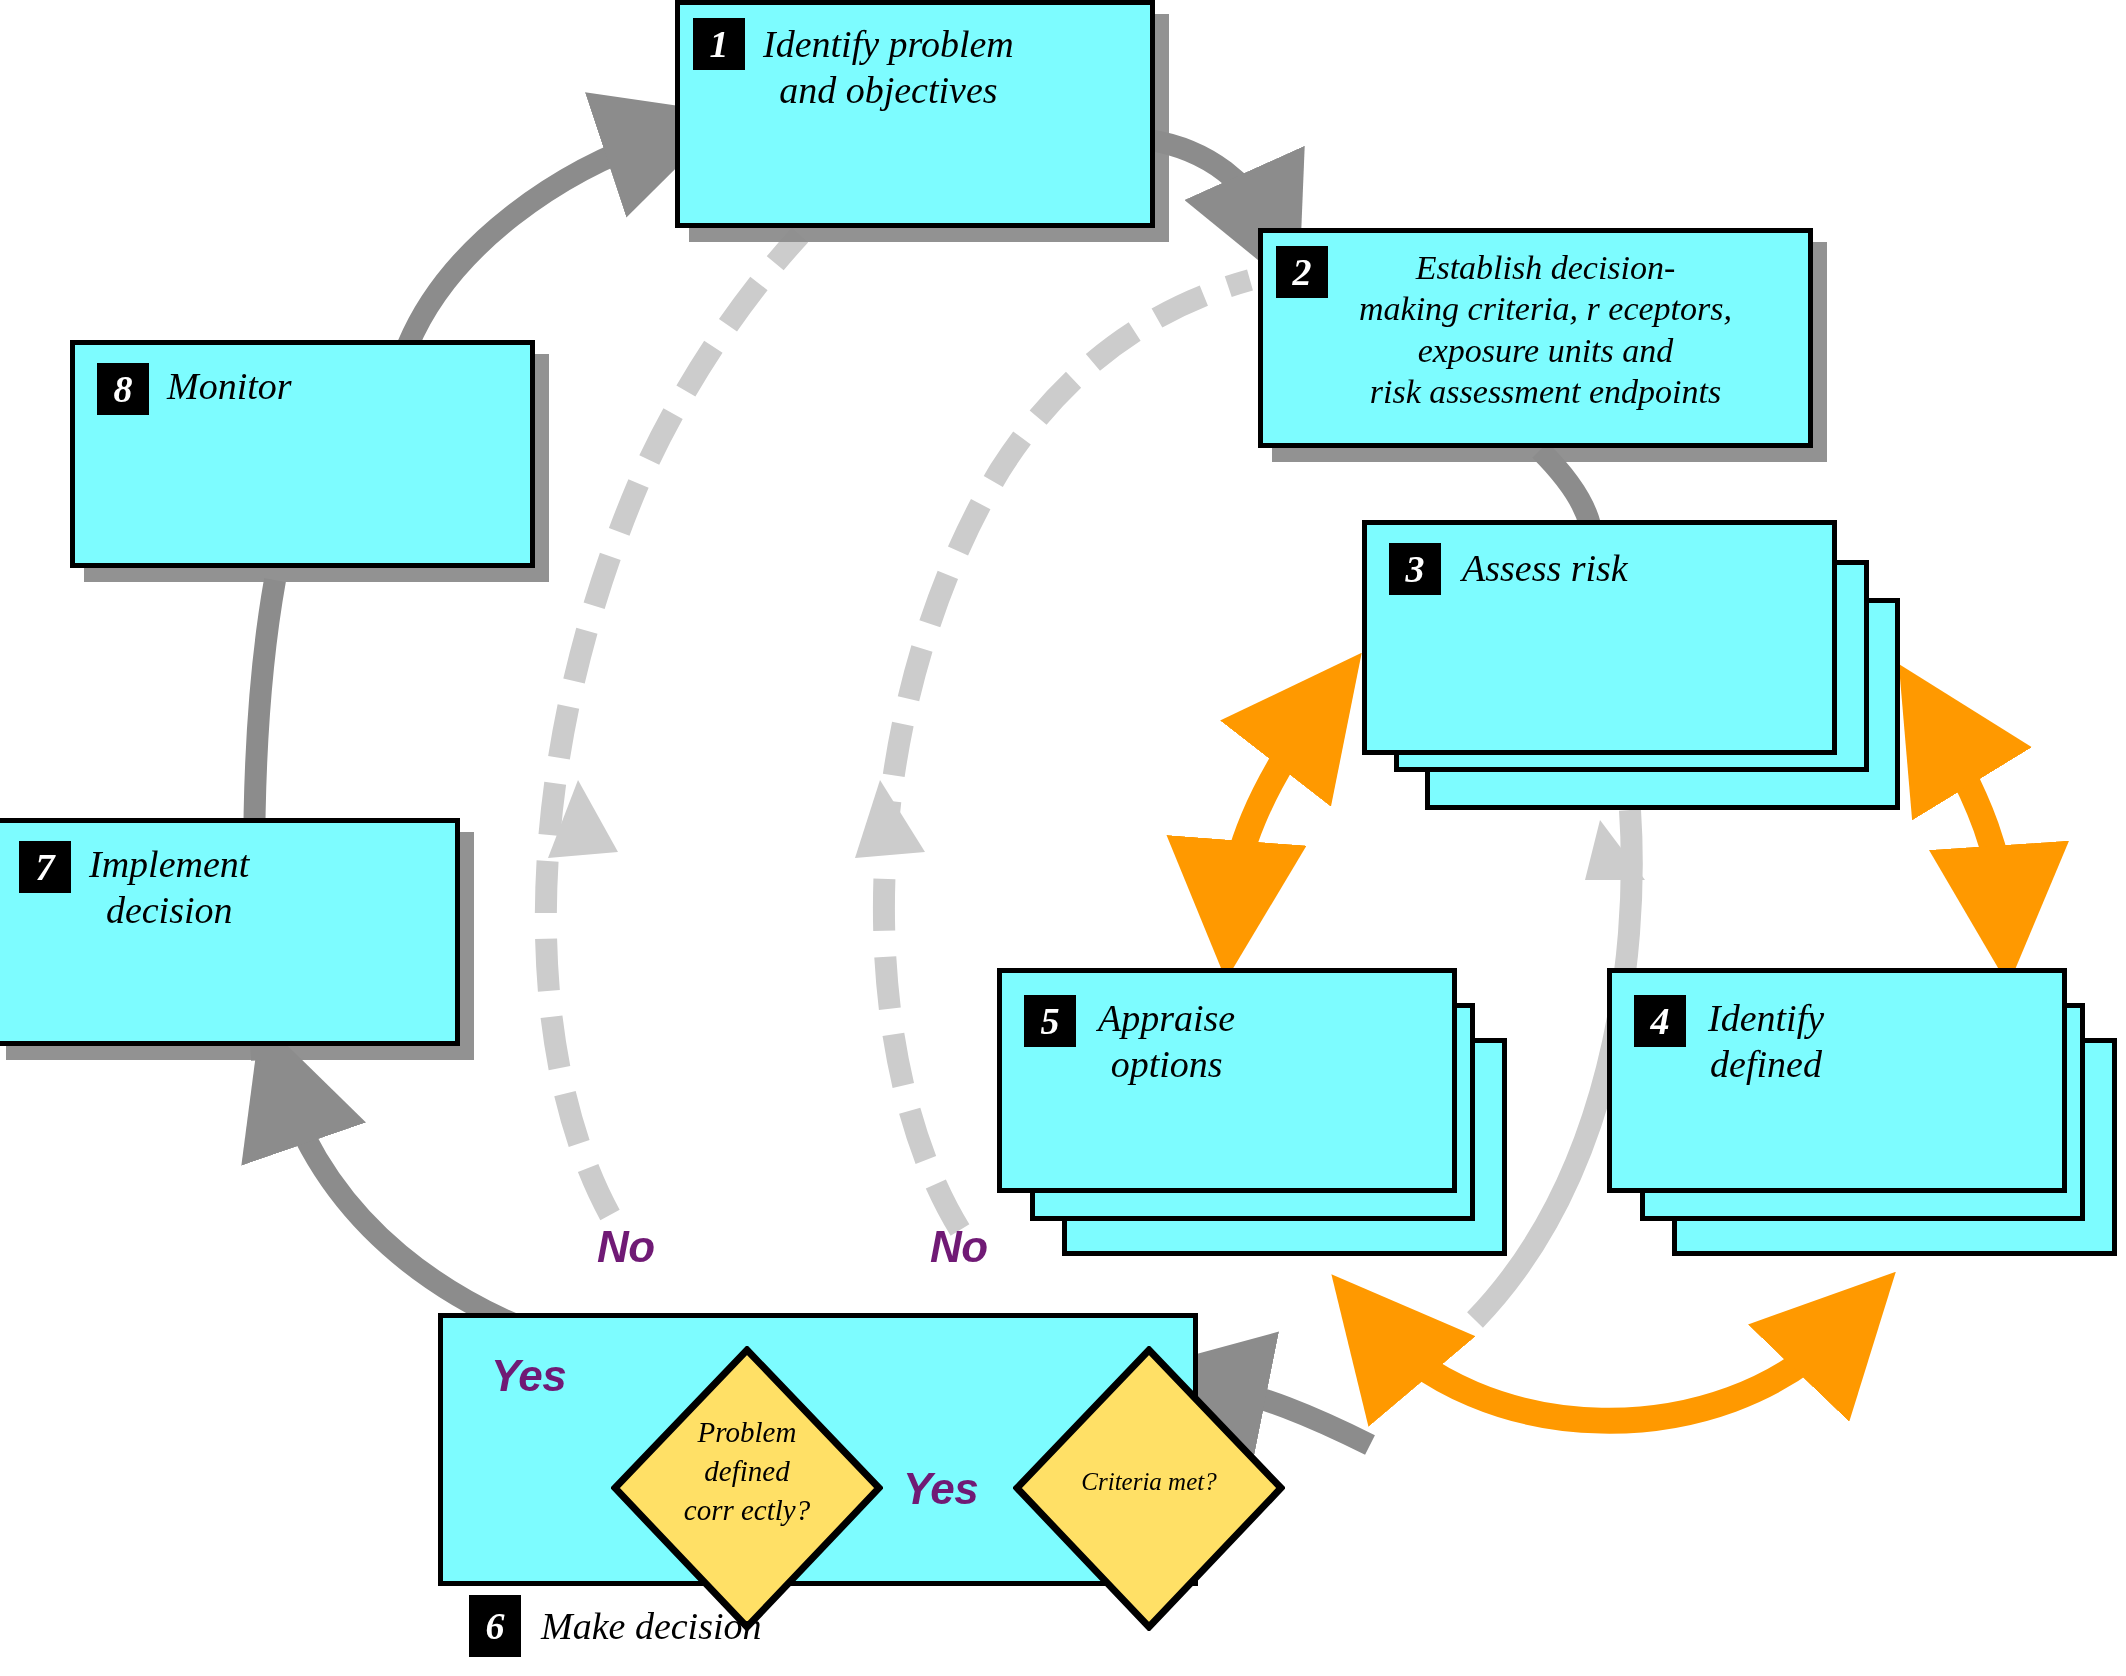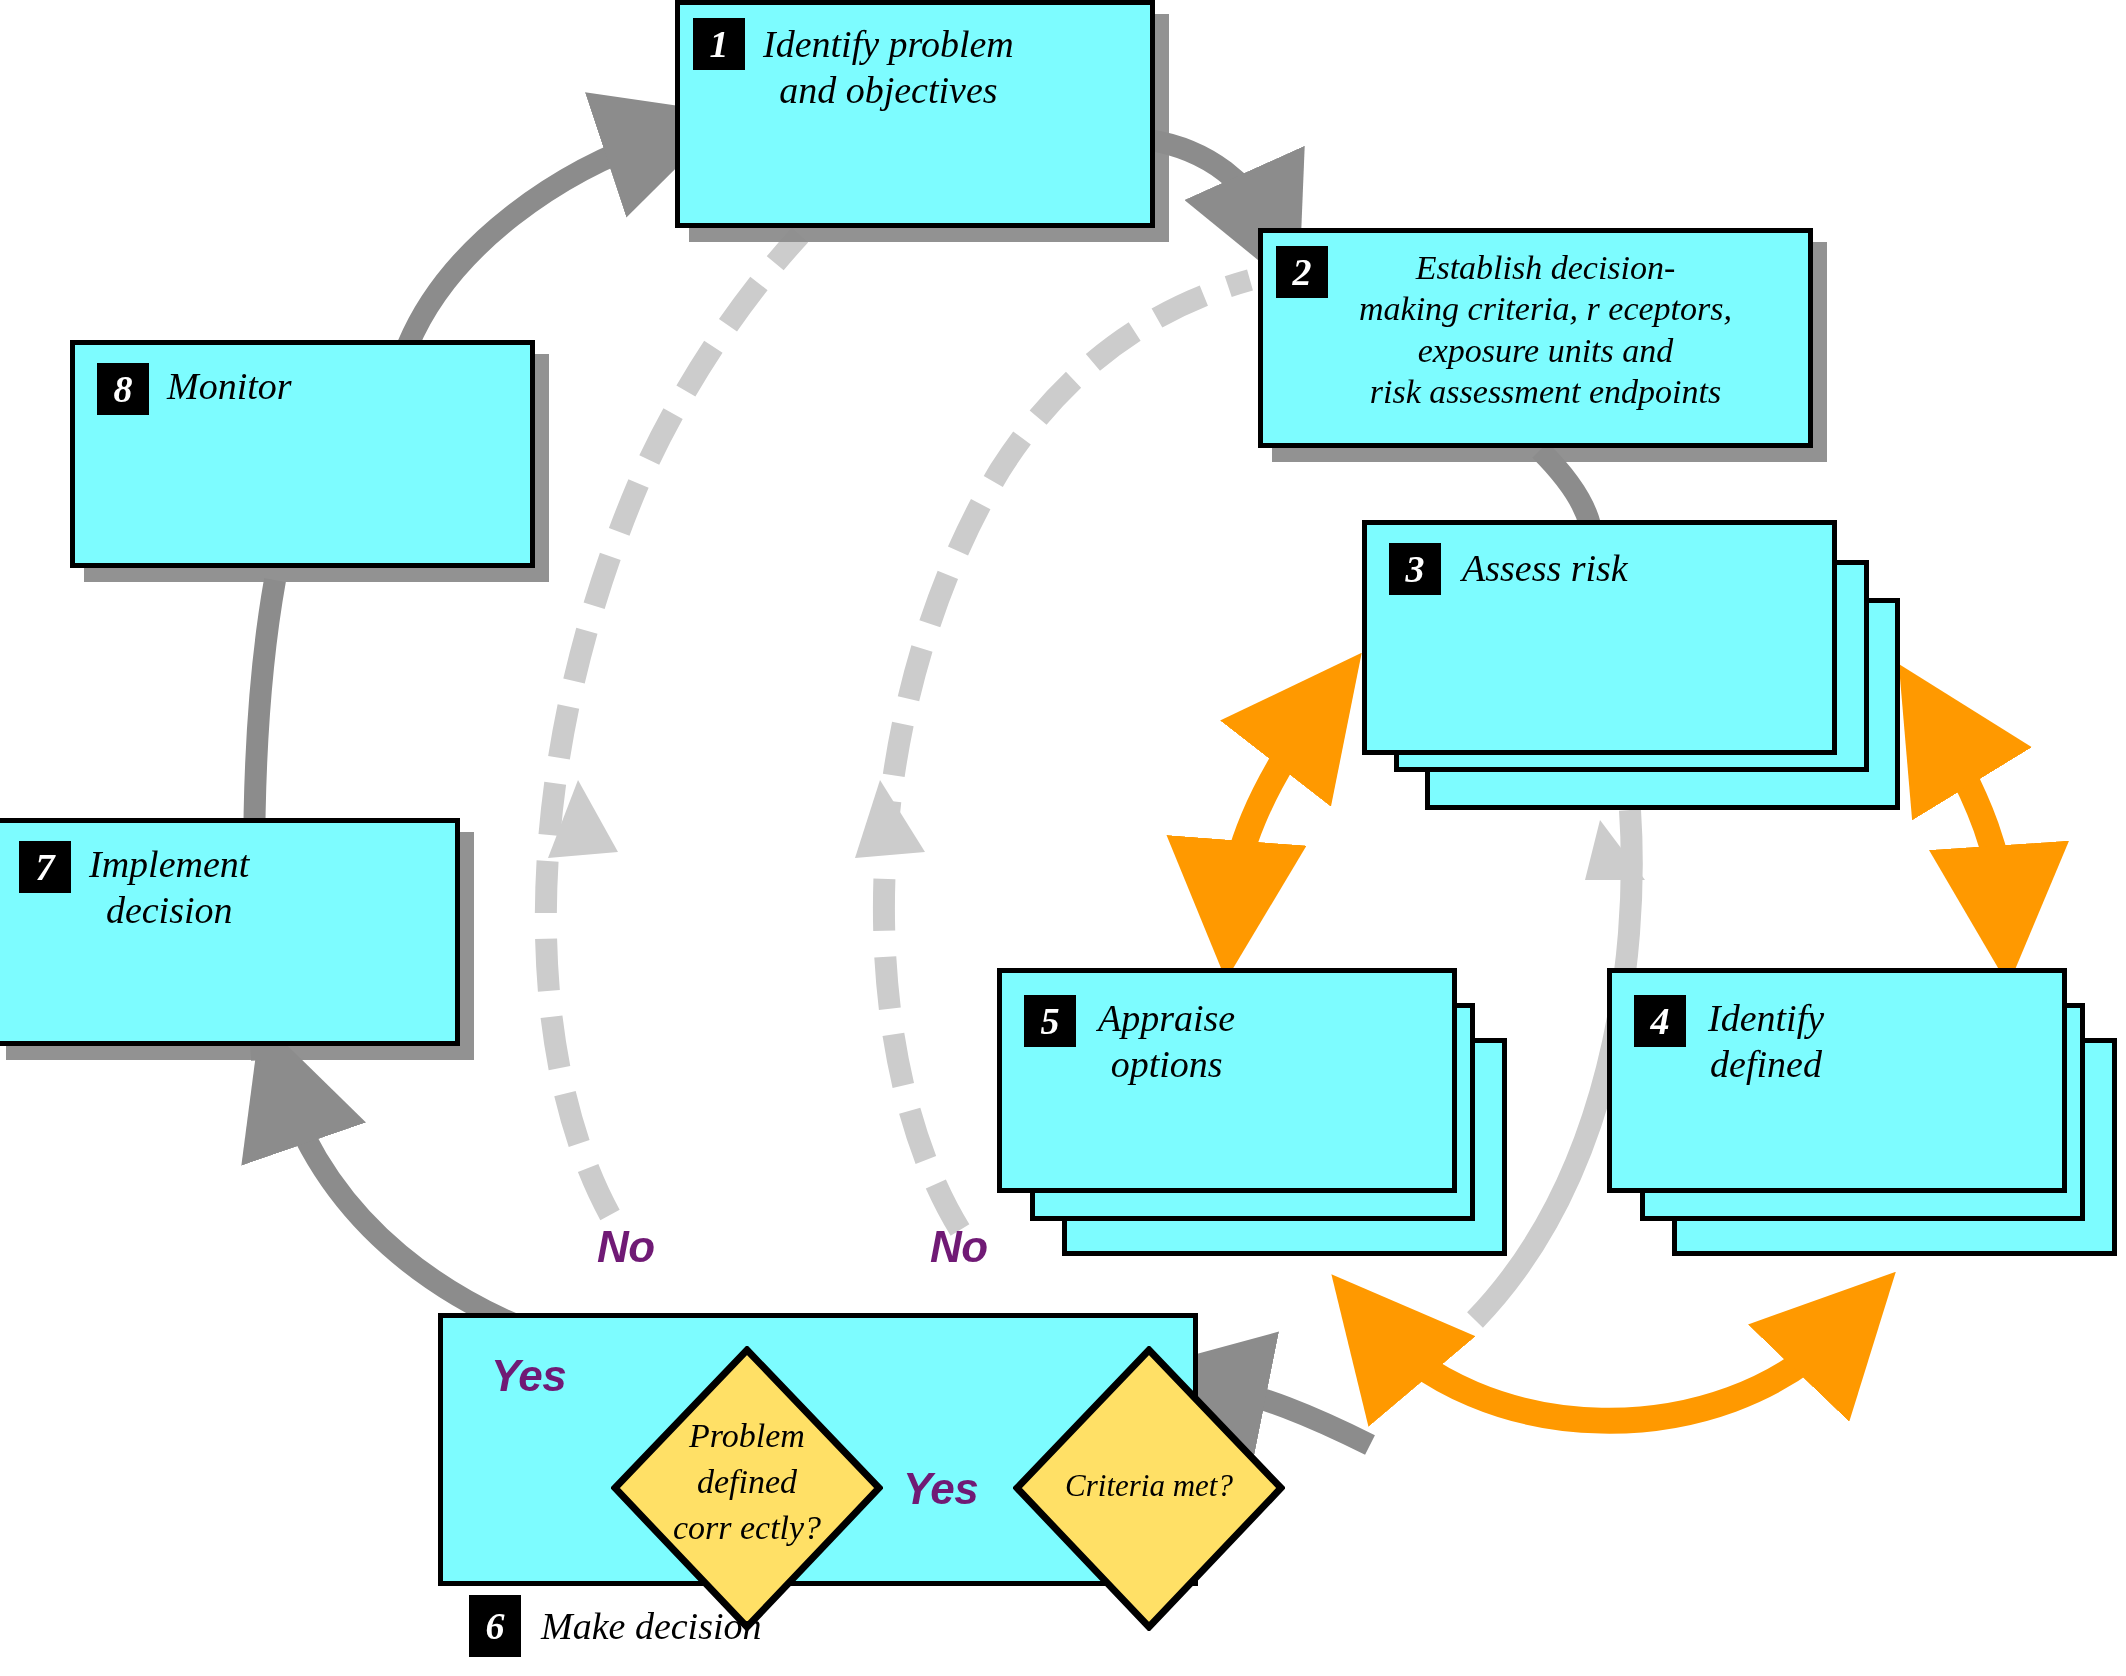--- a/index.html
+++ b/index.html
@@ -186,30 +186,30 @@
     </div>
   </div>
 
   <div class="box" style="left:438px;top:1313px;width:760px;height:273px;">
 
     <span class="yn" style="left:48px;top:33px;font-size:44px;">Yes</span>
 
     <svg style="position:absolute;left:168px;top:28px;width:272px;height:285px;" viewBox="0 0 272 285">
       <polygon points="136,4 268,142 136,281 4,142" fill="#FFE066" stroke="#000000" stroke-width="7"></polygon>
     </svg>
-    <div class="diamond-label" style="left:188px;top:95px;width:232px;font-size:34px;">Problem
+    <div class="diamond-label" style="left:188px;top:95px;width:232px;font-size:29px;">Problem
 defined
 corr ectly?</div>
 
     <span class="yn" style="left:460px;top:146px;font-size:44px;">Yes</span>
 
     <svg style="position:absolute;left:570px;top:28px;width:272px;height:285px;" viewBox="0 0 272 285">
       <polygon points="136,4 268,142 136,281 4,142" fill="#FFE066" stroke="#000000" stroke-width="7"></polygon>
     </svg>
-    <div class="diamond-label" style="left:578px;top:147px;width:256px;font-size:31px;">Criteria met?</div>
+    <div class="diamond-label" style="left:578px;top:147px;width:256px;font-size:25px;">Criteria met?</div>
 
     <div class="badge" style="left:26px;top:277px;width:52px;height:62px;font-size:38px;">6</div>
     <div class="boxlabel" style="left:98px;top:285px;font-size:38px;">Make decision</div>
   </div>
 
   <div class="box shadowed" style="left:-8px;top:818px;width:468px;height:228px;">
     <div class="badge" style="left:22px;top:18px;width:52px;height:52px;font-size:38px;">7</div>
     <div class="boxlabel" style="left:92px;top:18px;font-size:38px;">Implement
 decision</div>
   </div>

